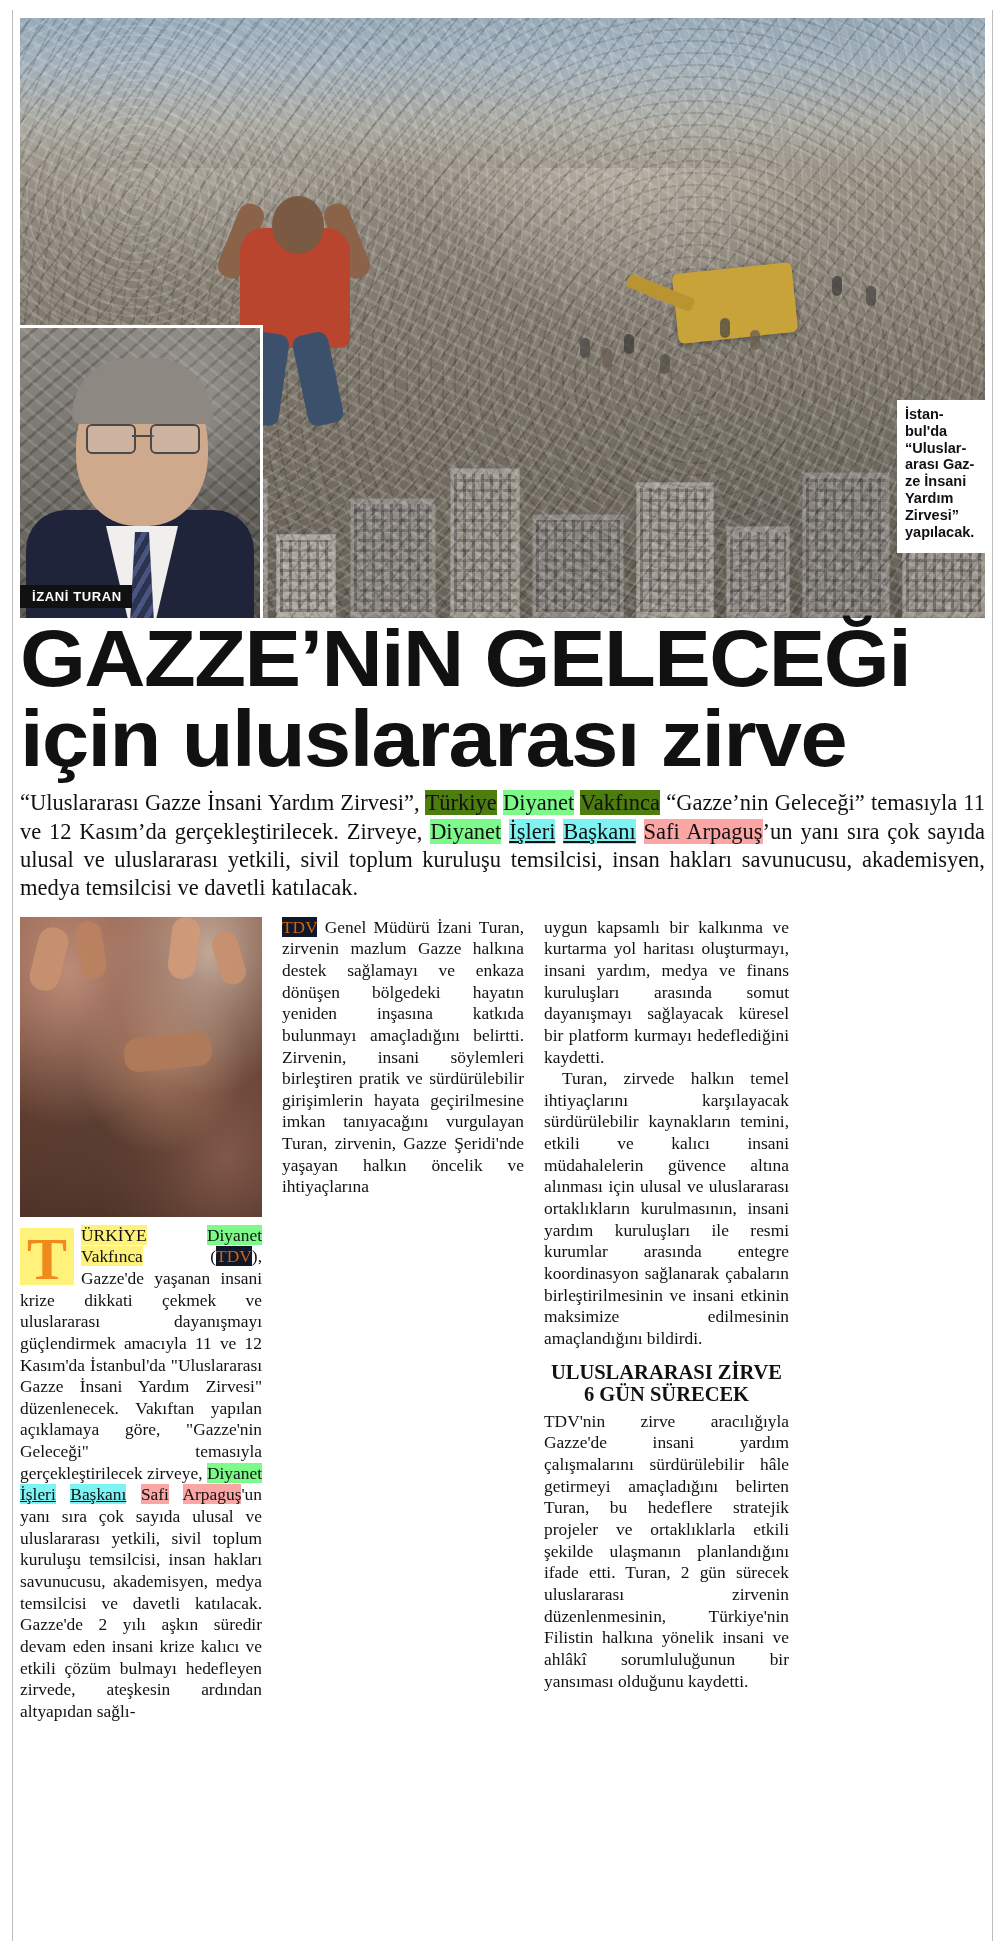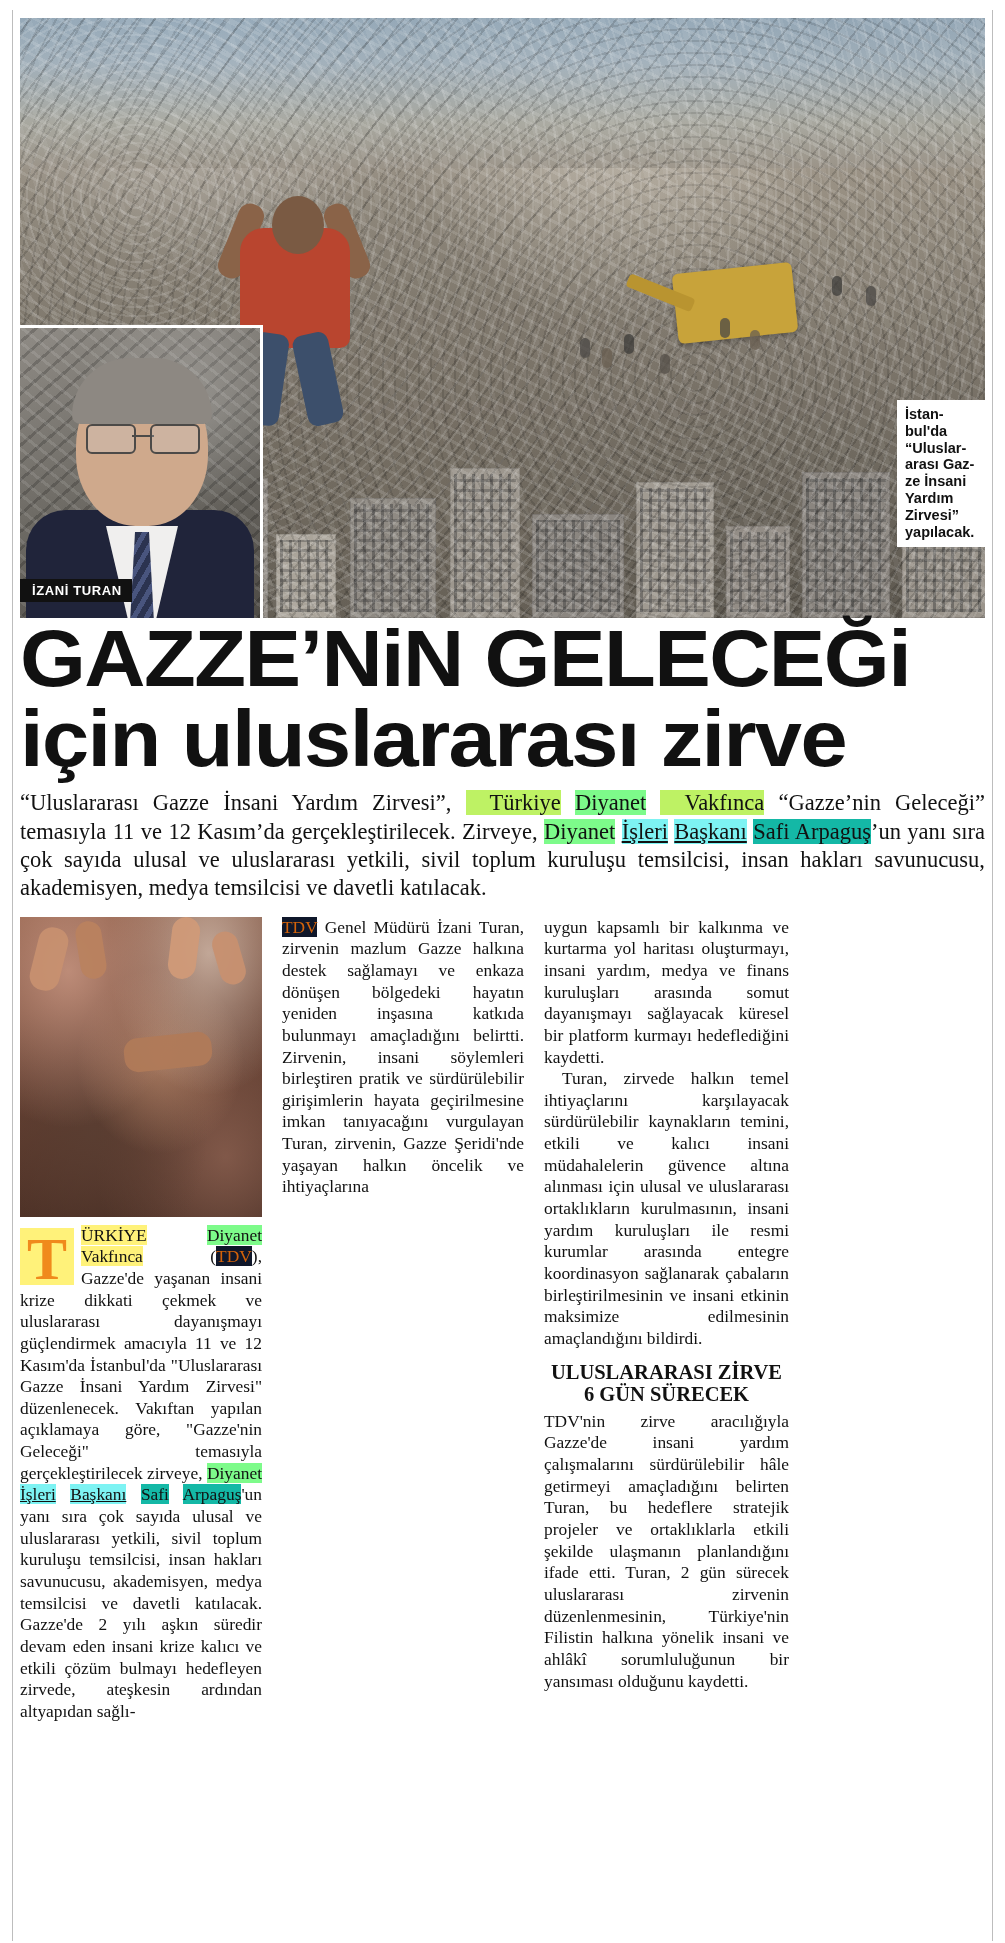--- a/index.html
+++ b/index.html
@@ -78,50 +78,50 @@
   .portrait .face{position:absolute;left:56px;top:40px;width:132px;height:158px;background:#cfa98c;border-radius:50% 50% 45% 45%;}
   .portrait .hair{position:absolute;left:52px;top:30px;width:140px;height:66px;background:#8d8882;border-radius:70px 70px 10px 10px;}
   .portrait .glass{position:absolute;left:66px;top:96px;width:114px;height:26px;}
   .portrait .glass span{position:absolute;top:0;width:46px;height:26px;border:2px solid #4c4a48;border-radius:6px;background:rgba(200,210,220,.25);}
   .portrait .glass span.a{left:0;} .portrait .glass span.b{right:0;}
   .portrait .glass i{position:absolute;left:46px;top:11px;width:22px;height:2px;background:#4c4a48;}
   .portrait .suit{position:absolute;left:6px;bottom:0;width:228px;height:108px;background:#20243a;border-radius:40px 40px 0 0;}
   .portrait .shirt{position:absolute;left:86px;bottom:0;width:72px;height:92px;background:#f0efee;clip-path:polygon(0 0,100% 0,70% 100%,30% 100%);}
   .portrait .tie{position:absolute;left:108px;bottom:0;width:28px;height:86px;background:repeating-linear-gradient(-60deg,#2b3350 0 6px,#49557e 6px 11px);clip-path:polygon(25% 0,75% 0,92% 100%,8% 100%);}
   .portrait-name{
-    position:absolute;left:0;bottom:16px;background:#111;color:#fff;
+    position:absolute;left:0;bottom:10px;background:#111;color:#fff;
     font-family:"Liberation Sans", sans-serif;font-weight:700;font-size:13px;
     letter-spacing:.6px;padding:4px 10px 4px 12px;
   }
 
   
   .kicker{
     position:absolute;right:0;top:382px;width:88px;
-    background:#fff;padding:6px 4px 6px 8px;box-sizing:border-box;
+    background:#fff;padding:6px 4px 12px 8px;box-sizing:border-box;
     font-family:"Liberation Sans", sans-serif;font-weight:700;
     font-size:14.5px;line-height:1.16;color:#111;
   }
 
   
   .headline{
     font-family:"Liberation Sans", sans-serif;font-weight:700;color:#111;
     letter-spacing:-1.5px;margin:4px 0 0 0;
   }
   .hl1{font-size:80px;line-height:.92;transform:scaleX(1.06);transform-origin:left center;}
   .hl2{font-size:80px;line-height:.97;transform:scaleX(1.06);transform-origin:left center;}
 
   
   .deck{
     font-family:"Liberation Serif", serif;font-size:22.5px;line-height:1.26;
     text-align:justify;color:#111;margin-top:12px;
   }
-  .hl-pink{background:#bef264;padding-left:24px;}
+  .hl-pink{background:#4d7c0f;}
   .hl-green{background:#7dfb8a;}
   .hl-cyan{background:#7df3f3;text-decoration:underline;}
-  .hl-orange{background:#14b8a6;}
+  .hl-orange{background:#fca5a5;}
   .hl-yellow{background:#fff27a;}
   .hl-orange-txt{background:#0f172a;color:#d2620a;}
 
   
   .cols{display:flex;gap:20px;margin-top:14px;}
   .col{width:242px;}
   .col.wide{width:245px;}
   .body{
     font-family:"Liberation Serif", serif;font-size:17.4px;line-height:1.245;
     text-align:justify;color:#111;hyphens:auto;

